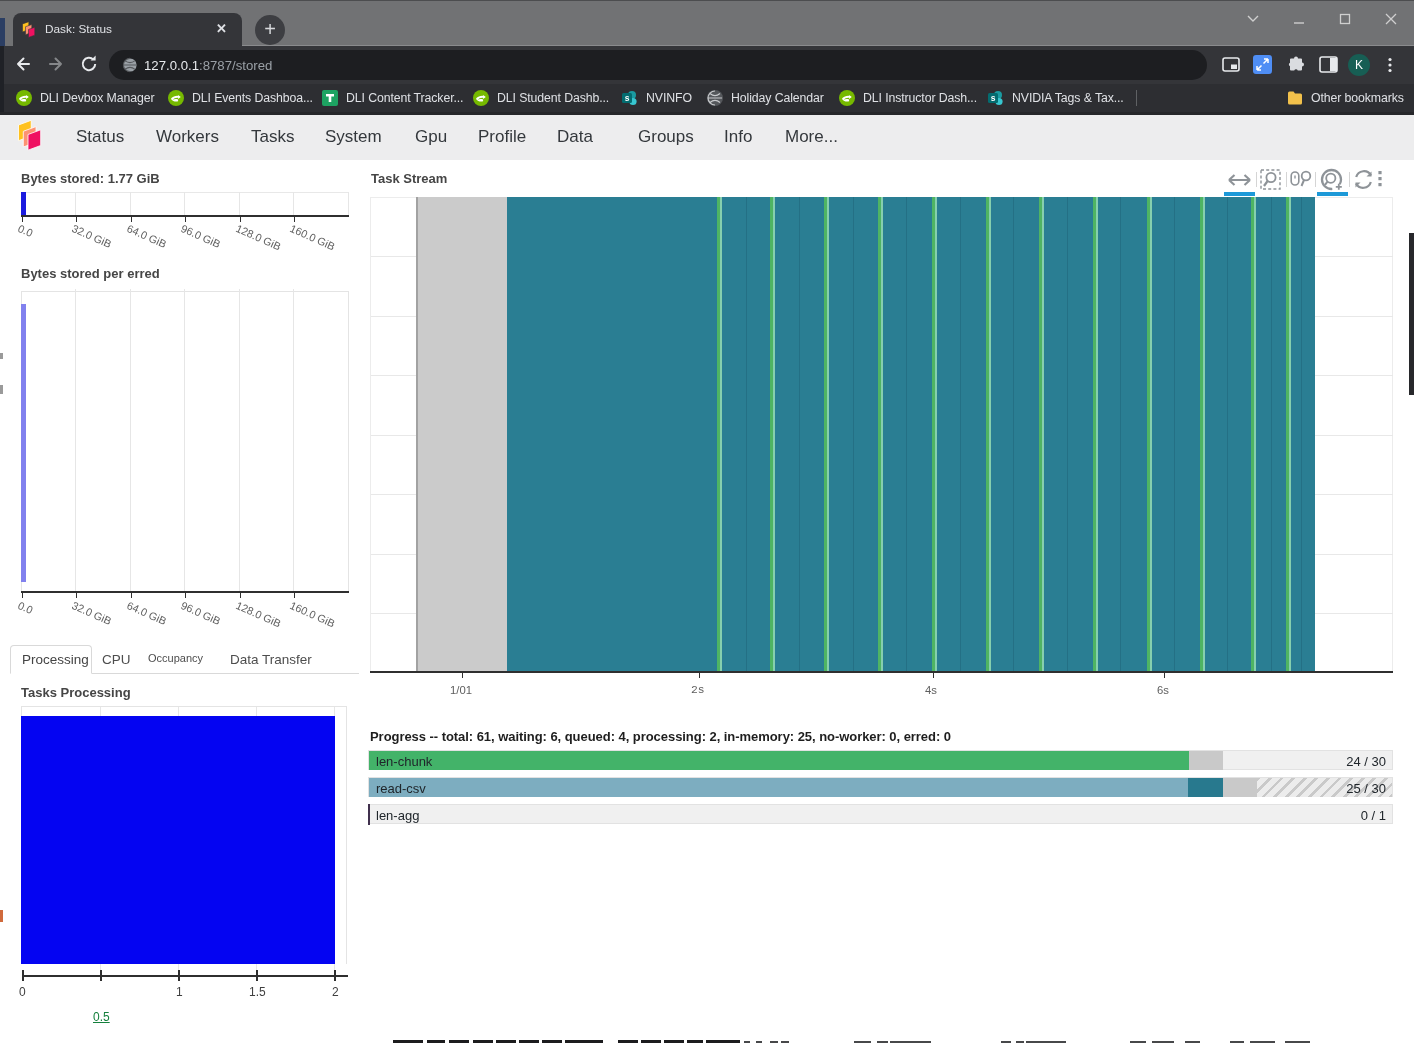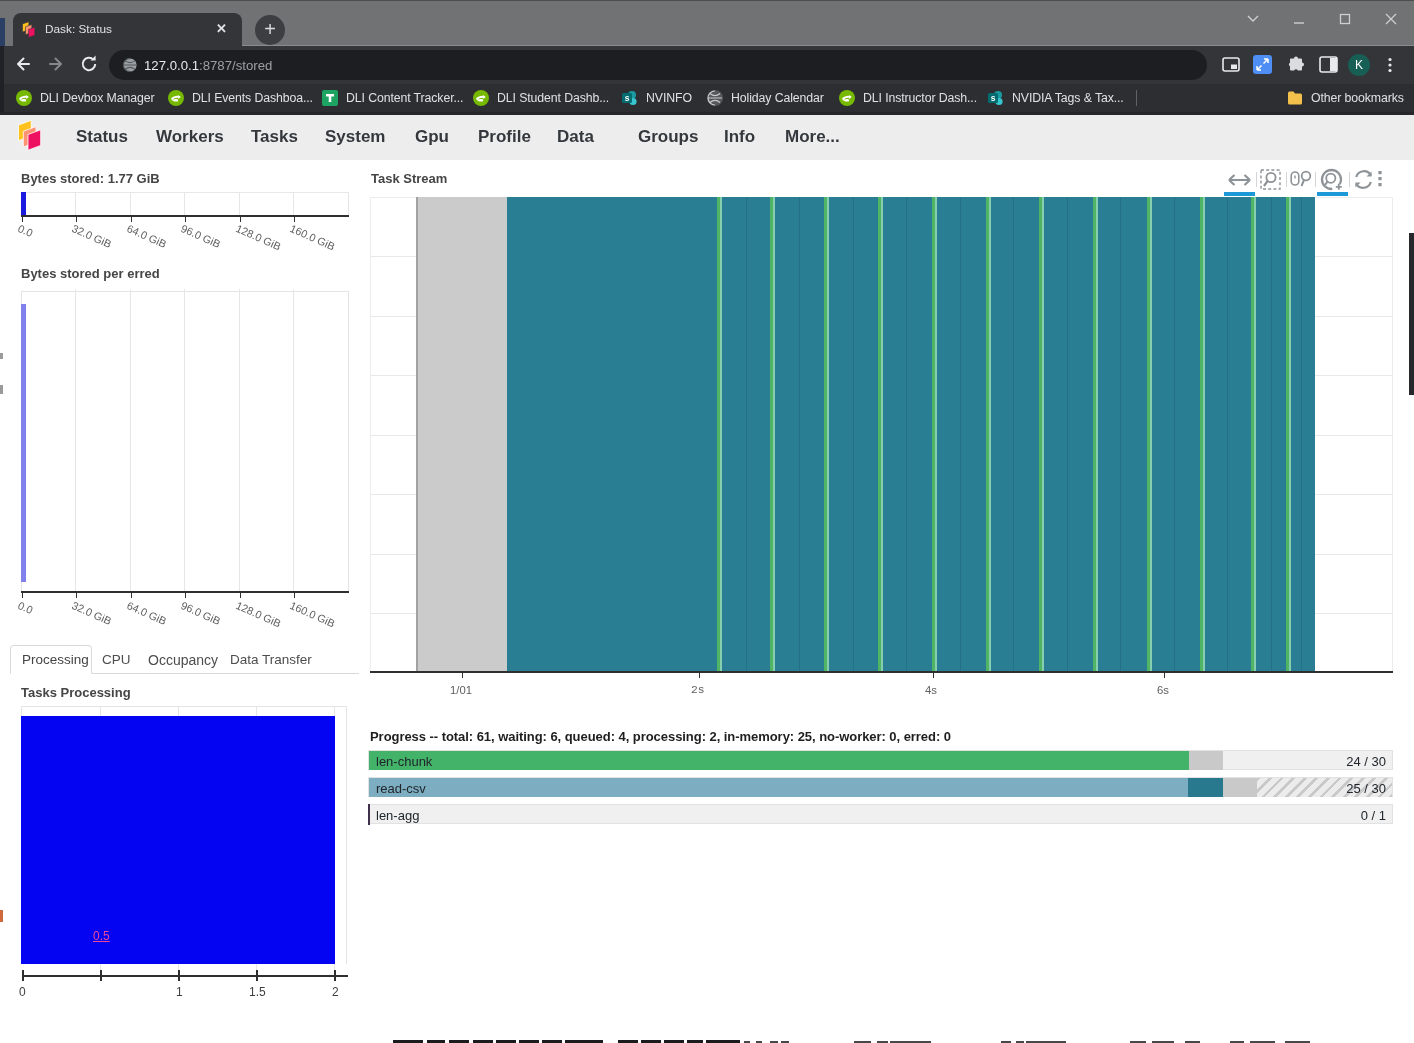--- a/index.html
+++ b/index.html
@@ -25,21 +25,21 @@
 #urltext .dim { color:#9aa0a6; }
 
 
 #bookmarks { left:0; top:84px; width:1414px; height:28px; background:#2d2e32; }
 .bm { position:absolute; top:0; height:28px; display:flex; align-items:center; font-size:12.3px; color:#dfe1e5; letter-spacing:-0.1px; }
 .bm .ic { width:16px; height:16px; margin-right:8px; position:relative; }
 #pagegap { left:0; top:112px; width:1414px; height:3px; background:#26272a; }
 
 
 #navbar { left:0; top:115px; width:1414px; height:45px; background:#ededee; }
-#navbar .item { position:absolute; top:12px; font-size:17px; color:#34383c;font-weight:bold; }
+#navbar .item { position:absolute; top:12px; font-size:17px; color:#34383c; }
 
 
 #page { left:0; top:160px; width:1414px; height:883px; background:#ffffff; }
 .charttitle { position:absolute; font-size:13px; font-weight:bold; color:#454545; }
 .axislabel { position:absolute; font-size:11.3px; color:#5e5e5e; }
 .rotlabel { position:absolute; font-size:10.8px; color:#606060; transform:rotate(24deg); transform-origin:0 0; white-space:nowrap; }
 .gridv { position:absolute; width:1px; background:#e6e6e6; }
 .gridh { position:absolute; height:1px; background:#e8e8e8; }
 .axisline { position:absolute; background:#2f2f2f; }
 .tick { position:absolute; width:1px; height:6px; background:#2f2f2f; }
@@ -236,39 +236,39 @@
   <div class="rotlabel" style="left:130px; top:599px;">64.0 GiB</div>
   <div class="rotlabel" style="left:184px; top:599px;">96.0 GiB</div>
   <div class="rotlabel" style="left:239px; top:599px;">128.0 GiB</div>
   <div class="rotlabel" style="left:293px; top:599px;">160.0 GiB</div>
 </div>
 <div id="tabsrow">
   <div class="abs" style="left:10px; top:673px; width:349px; height:1px; background:#d9d9d9;"></div>
   <div class="abs" style="left:10px; top:645px; width:82px; height:29px; background:#fff; border:1px solid #d9d9d9; border-bottom:1px solid #fff; border-radius:4px 4px 0 0;"></div>
   <div class="abs" style="left:22px; top:652px; font-size:13.5px; color:#444;">Processing</div>
   <div class="abs" style="left:102px; top:652px; font-size:13.5px; color:#4d4d4d;">CPU</div>
-  <div class="abs" style="left:148px; top:652px; font-size:14px; color:#4d4d4d;">Occupancy</div>
+  <div class="abs" style="left:148px; top:652px; font-size:11px; color:#4d4d4d;">Occupancy</div>
   <div class="abs" style="left:230px; top:652px; font-size:13.5px; color:#4d4d4d;">Data Transfer</div>
 </div>
 <div id="c3">
   <div class="charttitle" style="left:21px; top:685px;">Tasks Processing</div>
   <div class="abs" style="left:21px; top:706px; width:326px; height:258px; border:1px solid #e4e4e4; border-bottom:none;"></div>
   <div class="gridv" style="left:100px; top:707px; height:268px;"></div>
   <div class="gridv" style="left:178px; top:707px; height:268px;"></div>
   <div class="gridv" style="left:256px; top:707px; height:268px;"></div>
   <div class="gridv" style="left:334px; top:707px; height:268px;"></div>
   <div class="abs" style="left:21px; top:716px; width:314px; height:248px; background:#0404f2;"></div>
   <div class="axisline" style="left:22px; top:975px; width:326px; height:1.5px;"></div>
   <div class="abs" style="left:22px; top:970px; width:1.5px; height:11px; background:#2f2f2f;"></div>
   <div class="abs" style="left:100px; top:970px; width:1.5px; height:11px; background:#2f2f2f;"></div>
   <div class="abs" style="left:178px; top:970px; width:1.5px; height:11px; background:#2f2f2f;"></div>
   <div class="abs" style="left:256px; top:970px; width:1.5px; height:11px; background:#2f2f2f;"></div>
   <div class="abs" style="left:334px; top:970px; width:1.5px; height:11px; background:#2f2f2f;"></div>
   <div class="axislabel" style="left:19px; top:985px; font-size:12px; color:#3f3f3f;">0</div>
-  <div class="axislabel" style="left:93px; top:929px; font-size:12px; color:#ec4899;text-decoration:underline;">0.5</div>
+  <div class="axislabel" style="left:93px; top:1010px; font-size:12px; color:#15803d;text-decoration:underline;">0.5</div>
   <div class="axislabel" style="left:176px; top:985px; font-size:12px; color:#3f3f3f;">1</div>
   <div class="axislabel" style="left:249px; top:985px; font-size:12px; color:#3f3f3f;">1.5</div>
   <div class="axislabel" style="left:332px; top:985px; font-size:12px; color:#3f3f3f;">2</div>
 </div>
 
 <div id="ts">
   <div class="charttitle" style="left:371px; top:171px;">Task Stream</div>
 
   <svg class="abs" style="left:1226px; top:172px;" width="27" height="16" viewBox="0 0 27 16">
       <path d="M3 8 H24 M3 8 L8.5 3 M3 8 L8.5 13 M24 8 L18.5 3 M24 8 L18.5 13" fill="none" stroke="#8e9398" stroke-width="2.2"></path>

